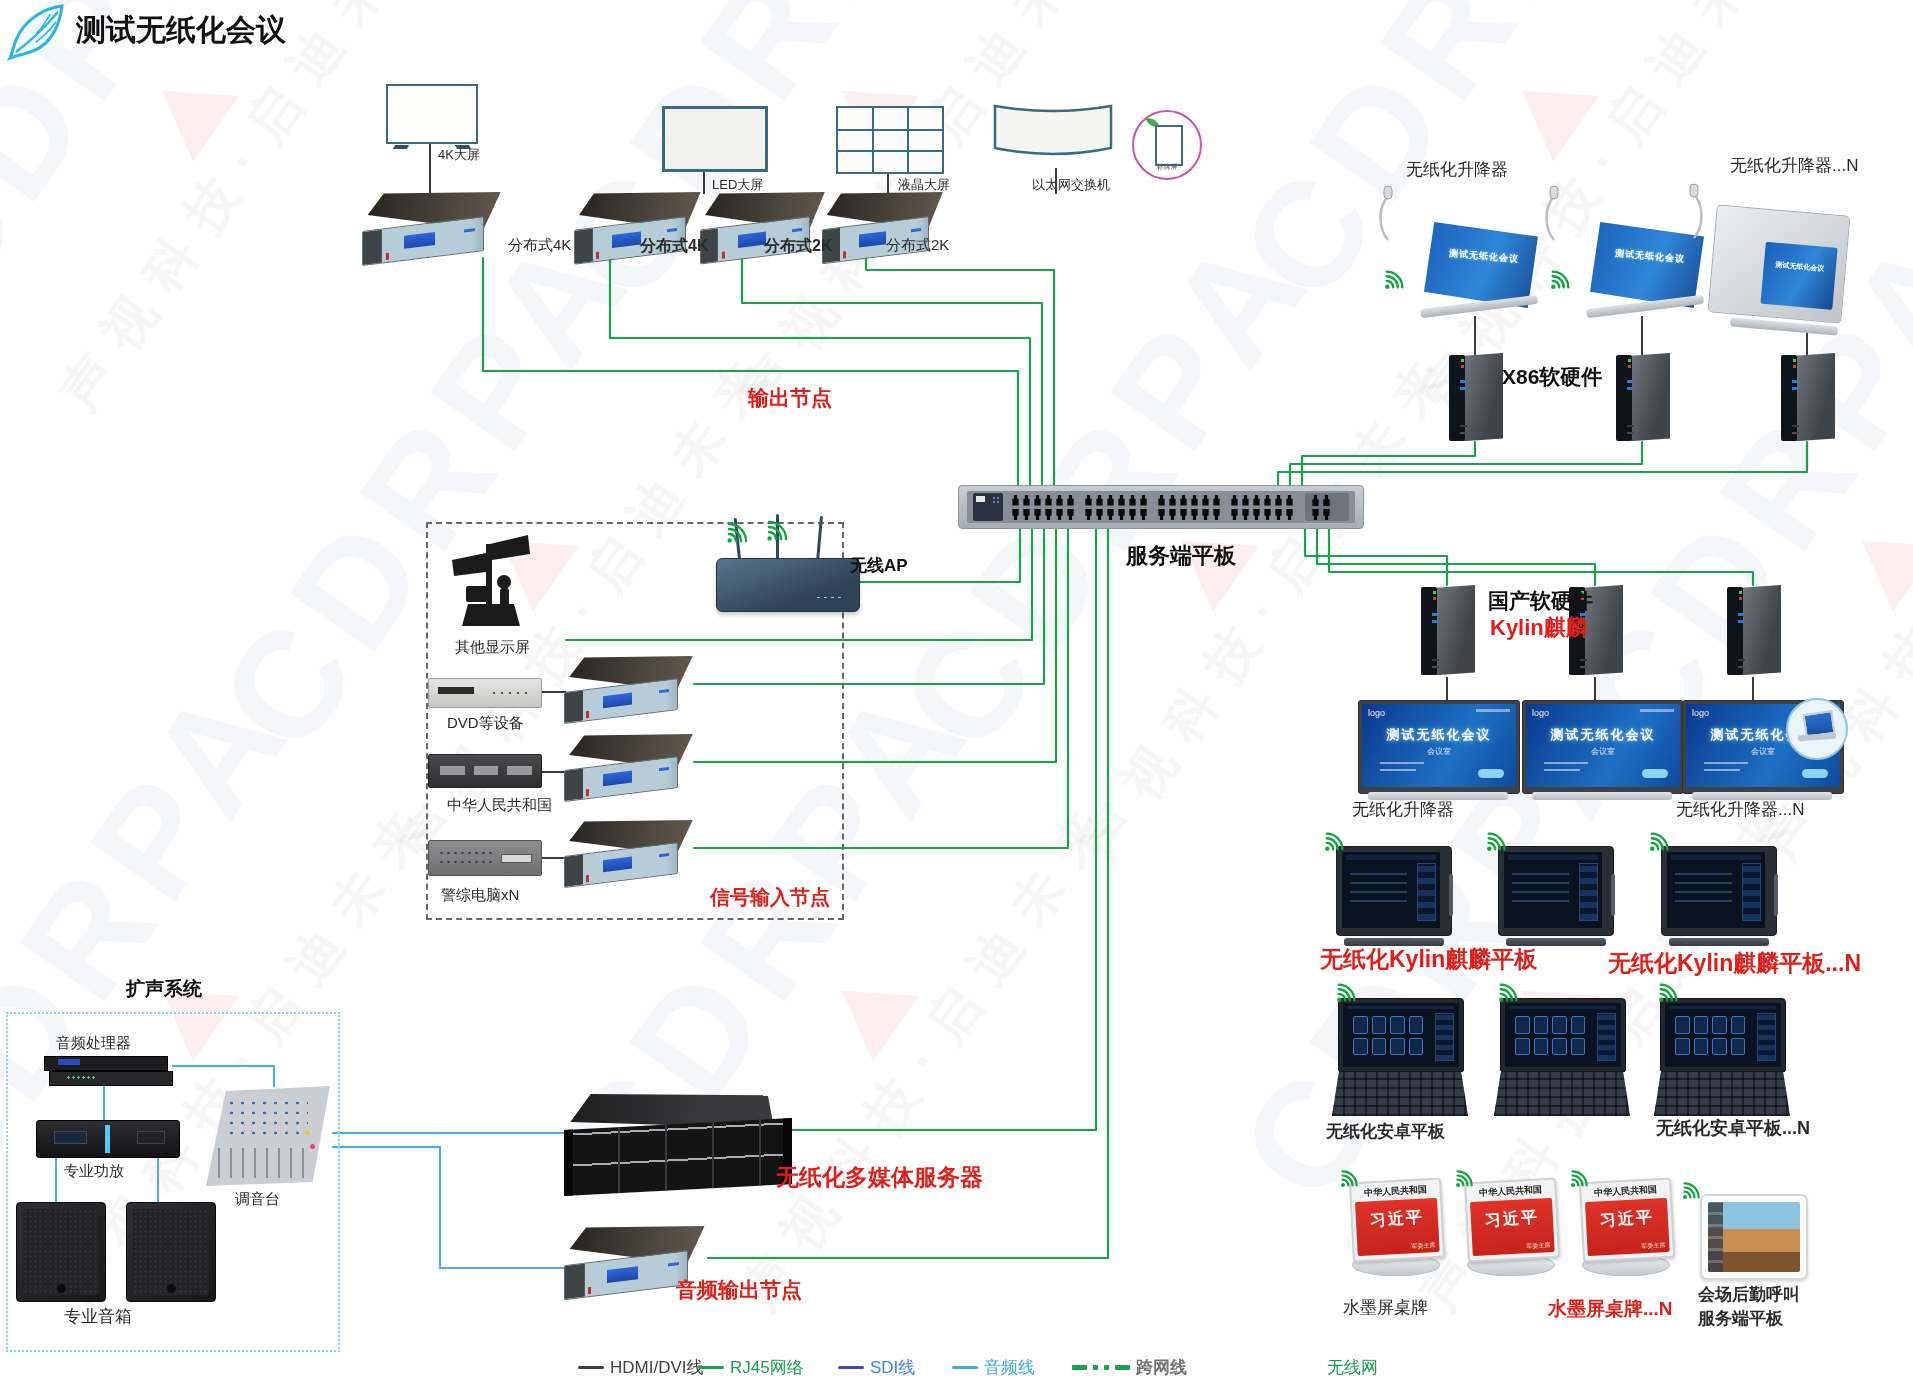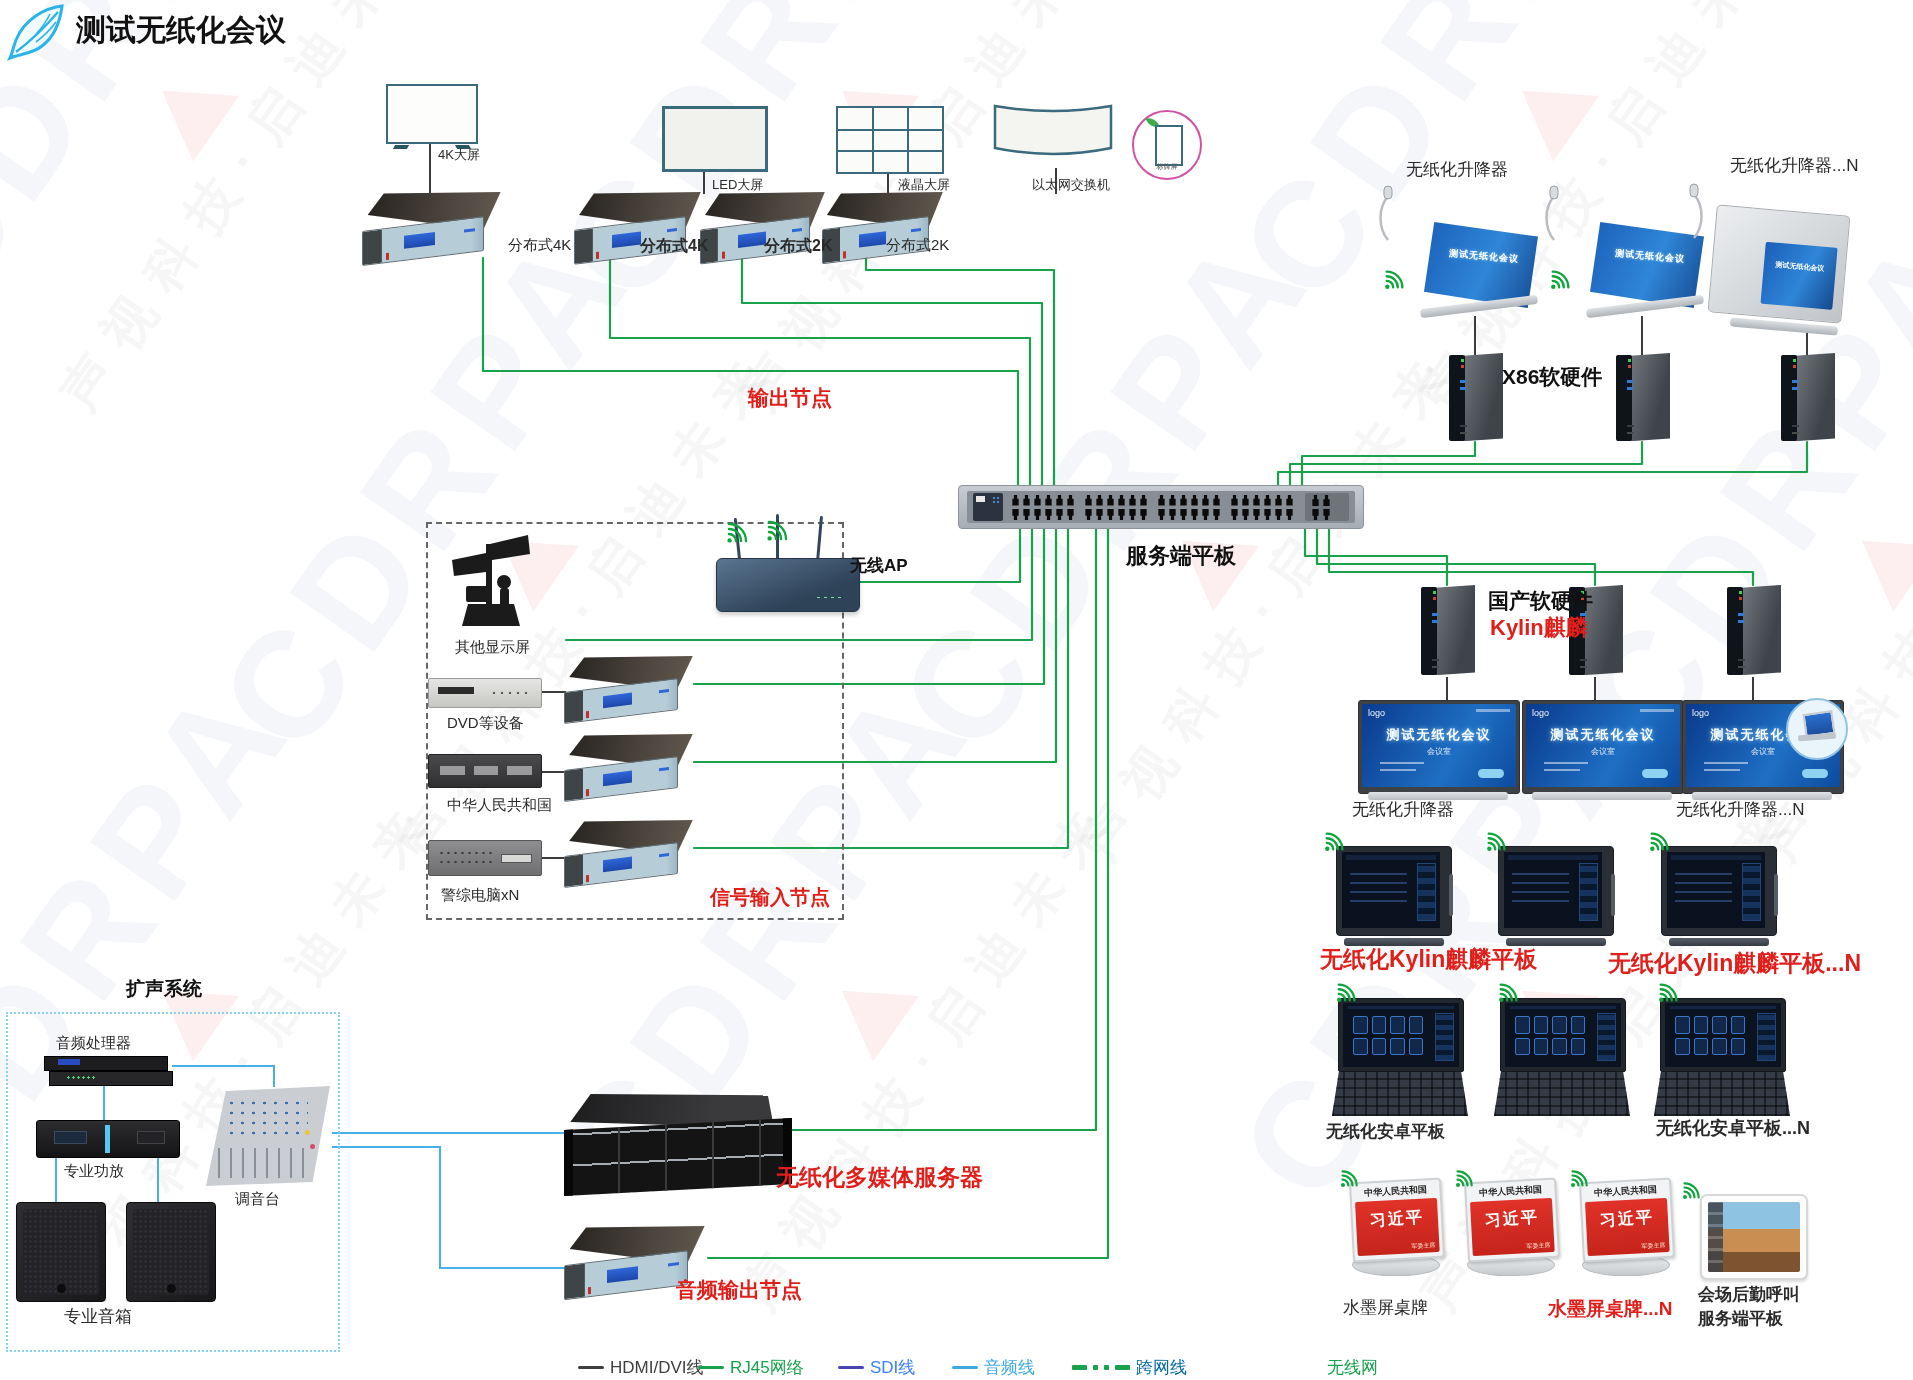--- a/index.html
+++ b/index.html
@@ -1016,19 +1016,19 @@
   </div>
   <div class="lg-item" style="left:952px;top:1356px;">
     <span class="lg-line" style="background-color: rgb(63, 169, 224);"></span>
     <span style="color: rgb(63, 169, 224);">音频线</span>
   </div>
   <div class="lg-item" style="left:1072px;top:1356px;">
     <span class="lg-bar" style="background-color: rgb(24, 162, 75);"></span>
     <span class="lg-dot" style="background-color: rgb(24, 162, 75);"></span>
     <span class="lg-dot" style="background-color: rgb(24, 162, 75);"></span>
     <span class="lg-bar" style="background-color: rgb(24, 162, 75);"></span>
-    <span style="color: #0369a1;">跨网线</span>
+    <span style="color: #737373; font-weight: bold;">跨网线</span>
   </div>
   <div class="lg-item" style="left:1327px;top:1356px;">
     <span style="color: rgb(24, 162, 75);">无线网</span>
   </div>
 
 </div>
 
 </body></html>

